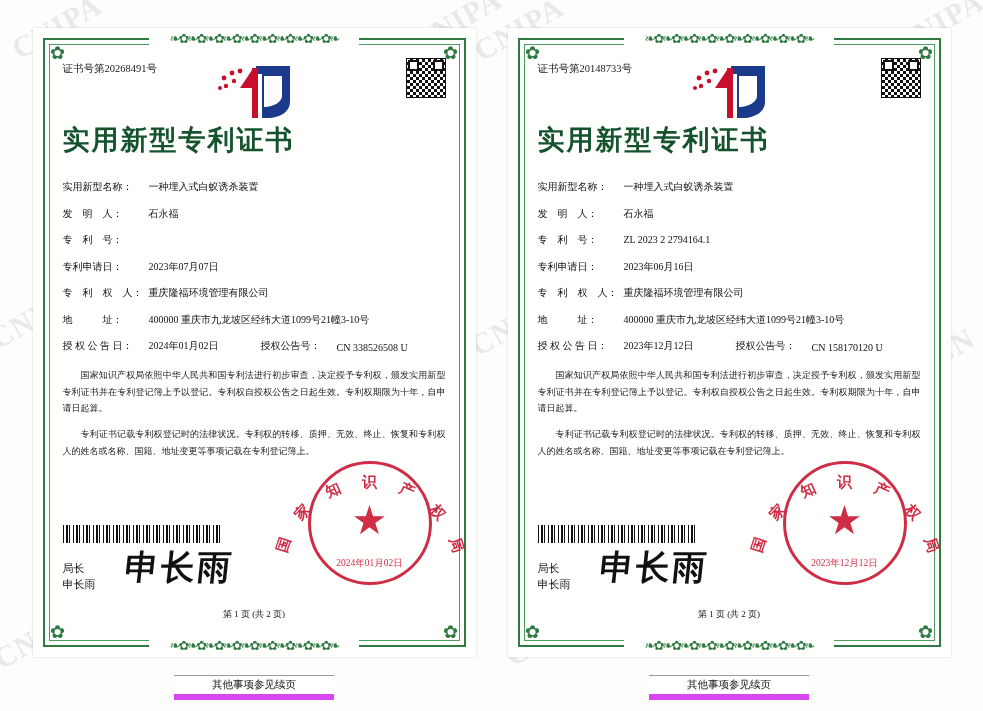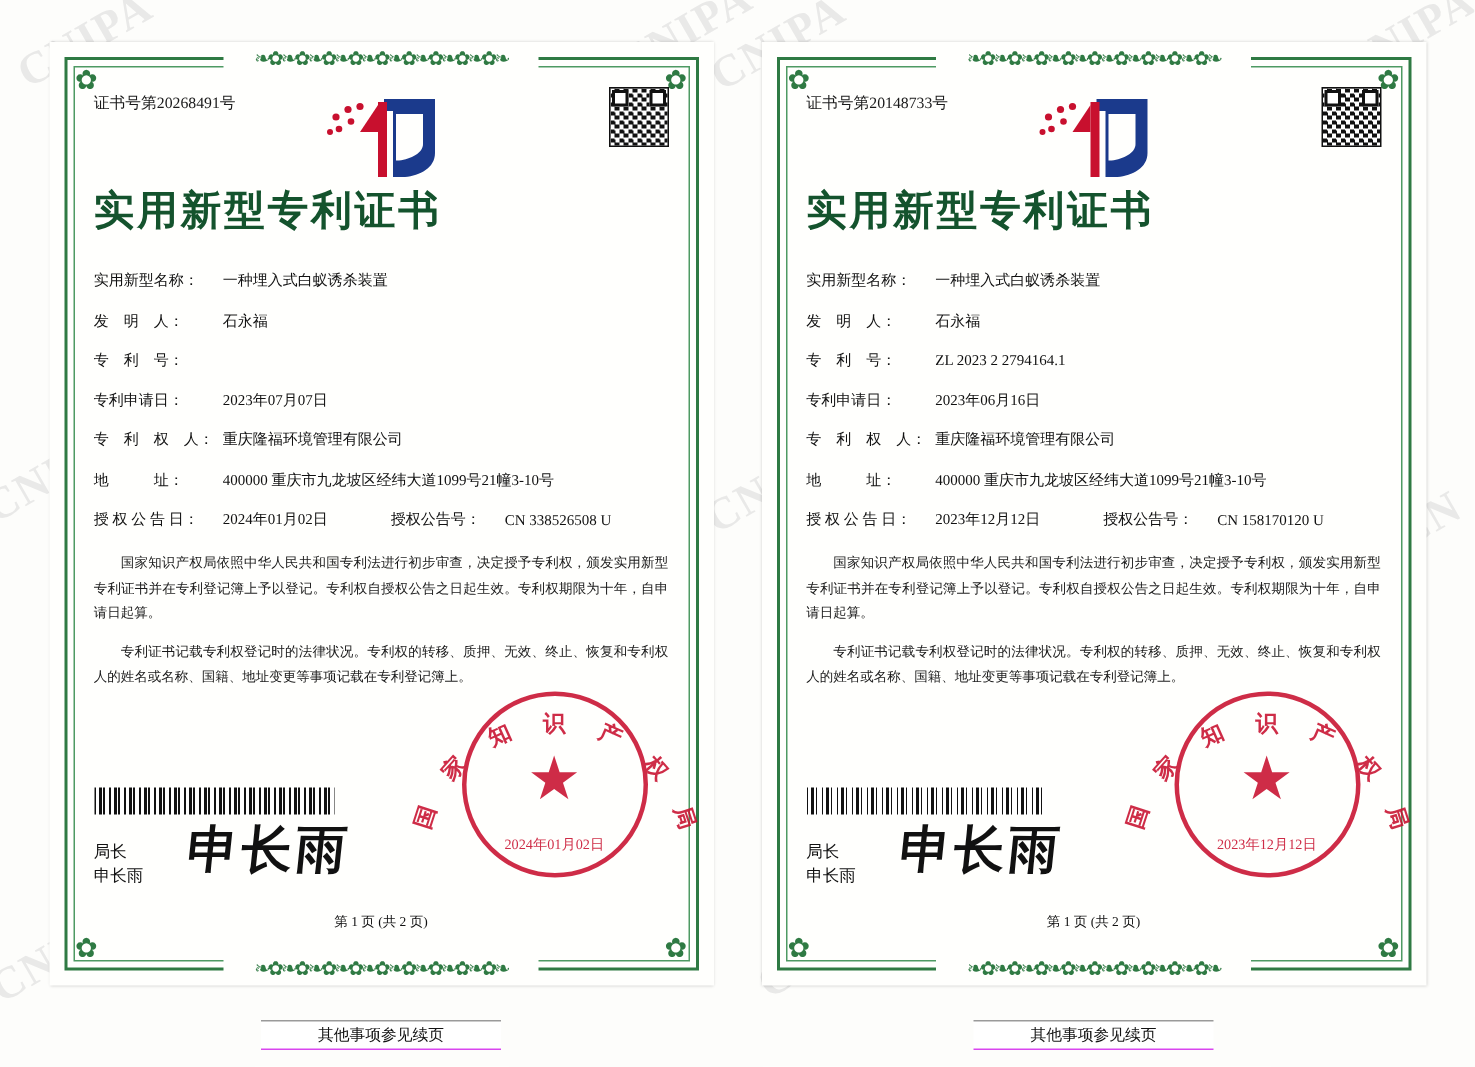--- a/index.html
+++ b/index.html
@@ -286,21 +286,21 @@
     position: absolute;
     left: 50%;
     transform: translateX(-50%);
     bottom: 8px;
     width: 160px;
     text-align: center;
     font-family: "Liberation Serif", serif;
     font-size: 10.5px;
     color: #111;
     border-top: 1px solid #9a9a9a;
-    border-bottom: 1px solid #d946ef;
+    border-bottom: 6px solid #d946ef;
     padding: 2px 0;
     background: #fff;
   }
   .cert-outer {
     position: relative;
     width: 443px;
     height: 680px;
   }
 </style>
 </head>

